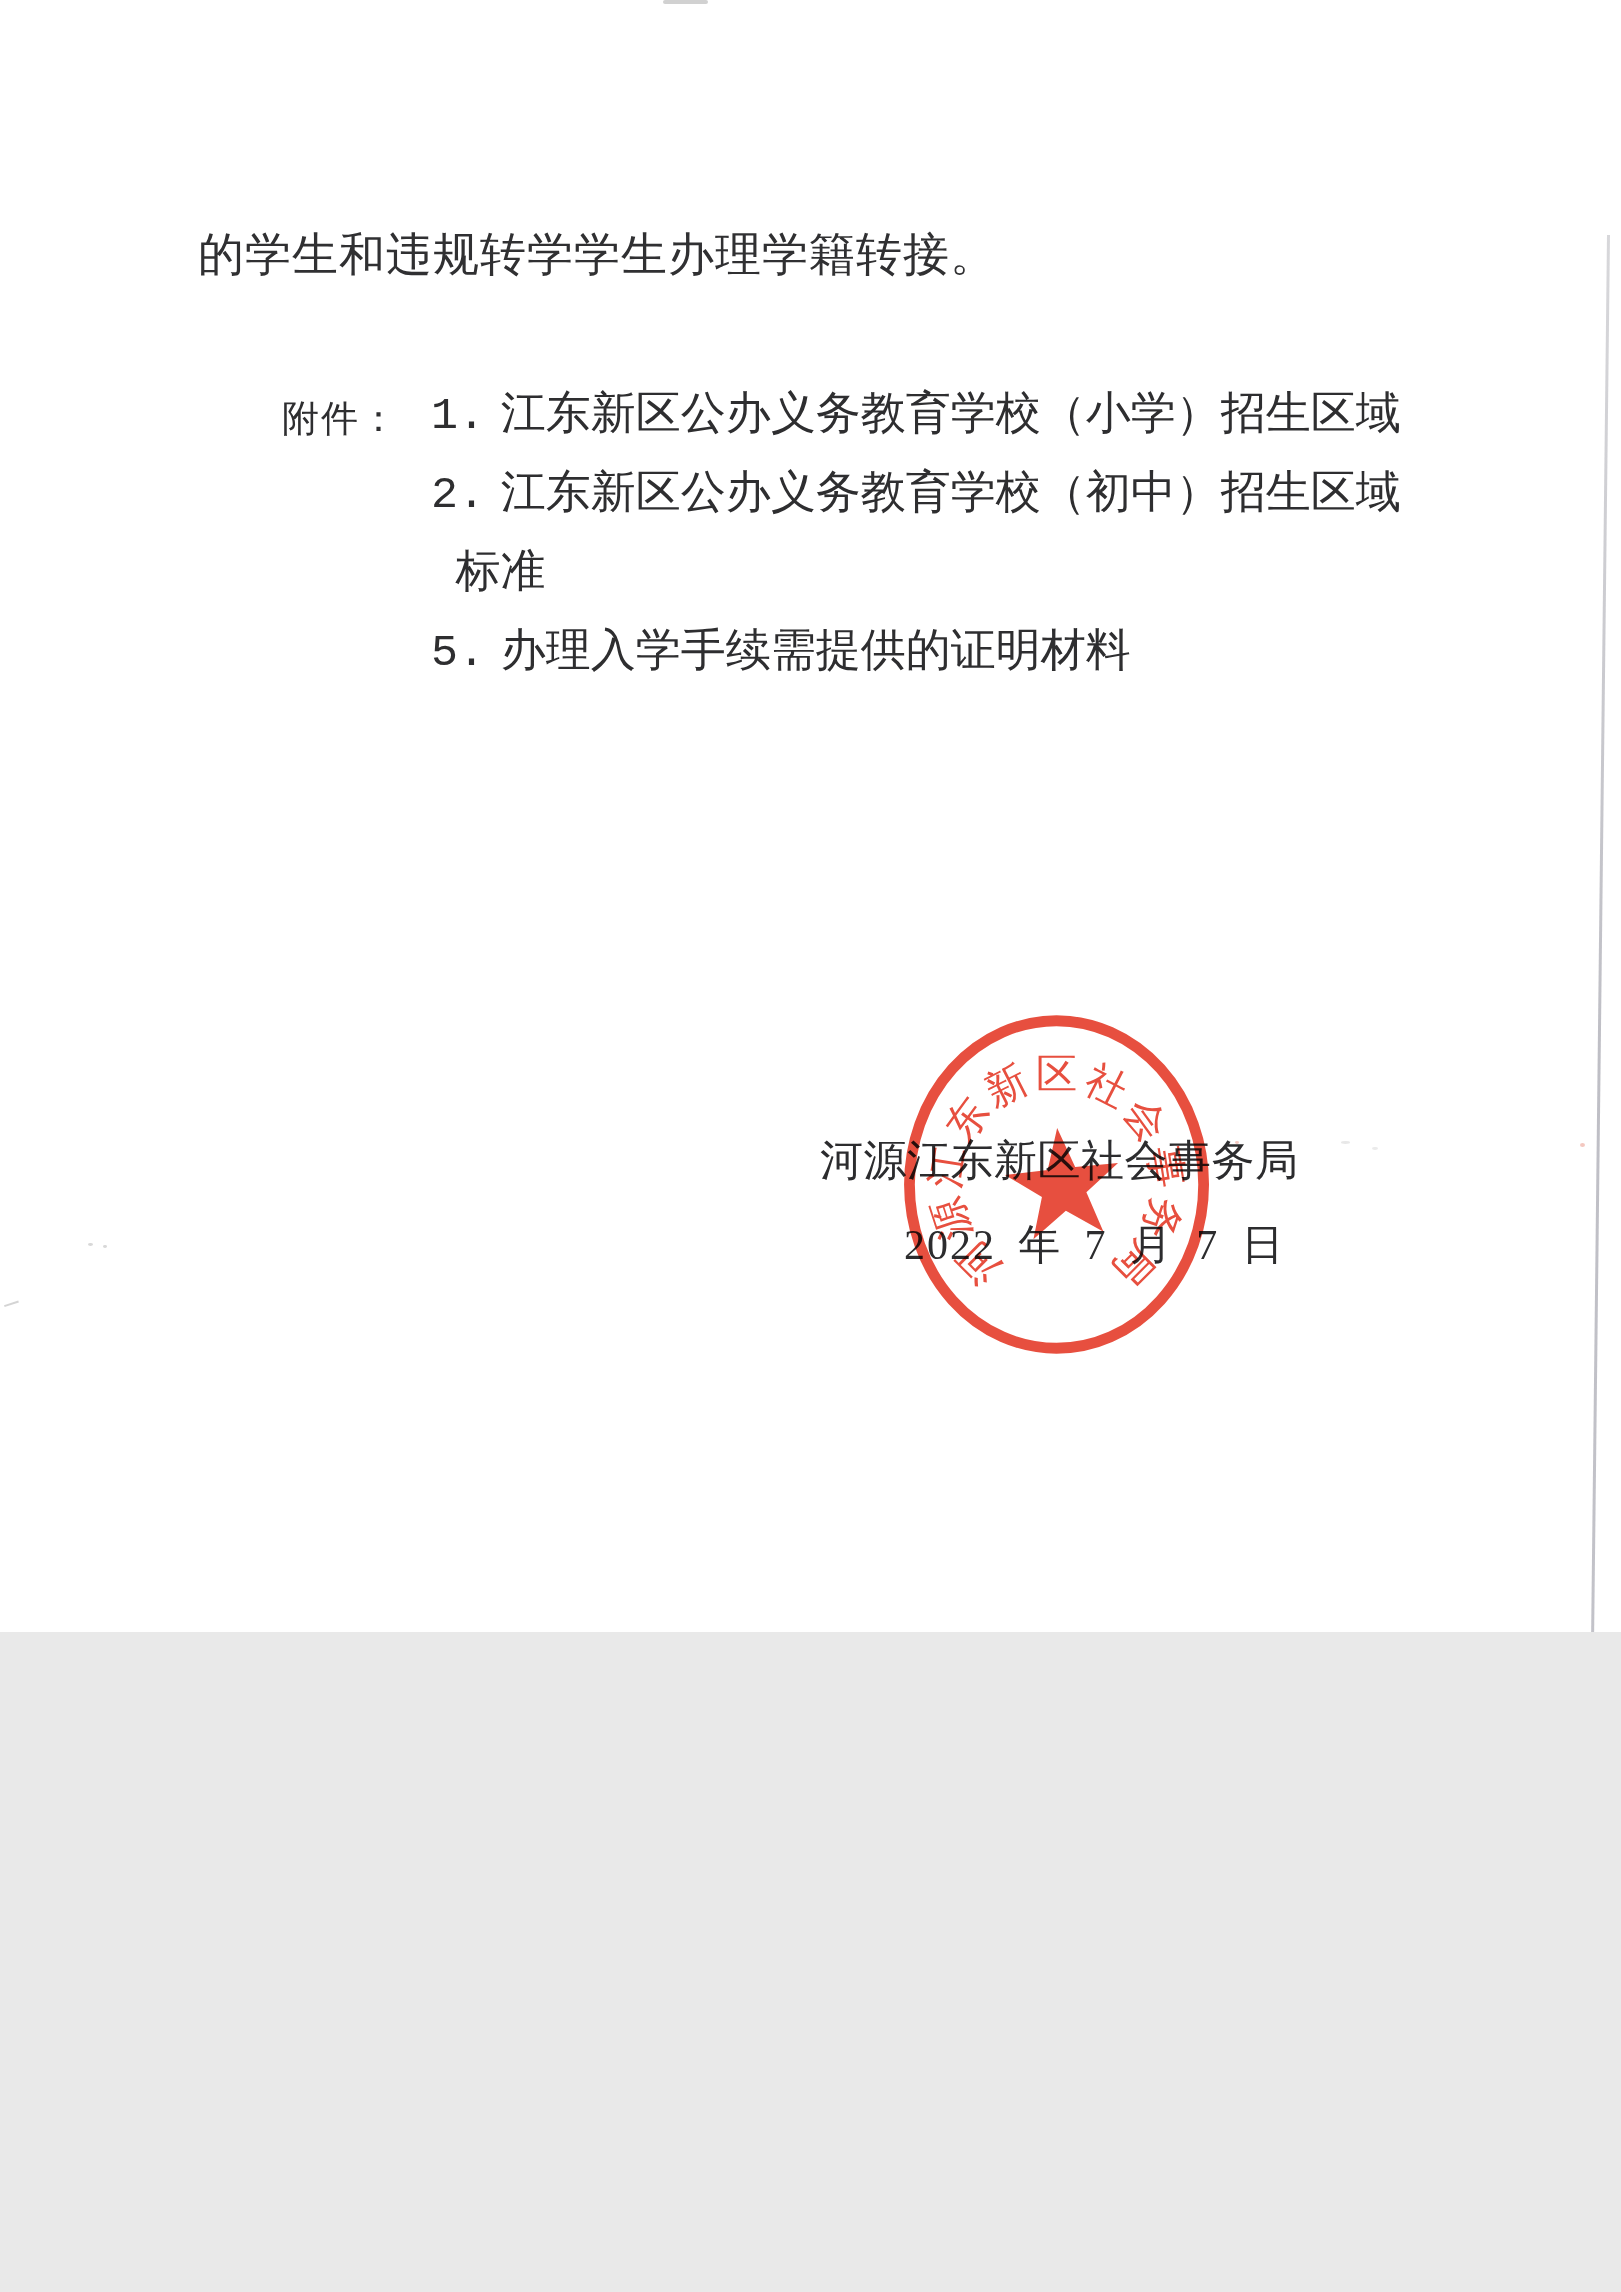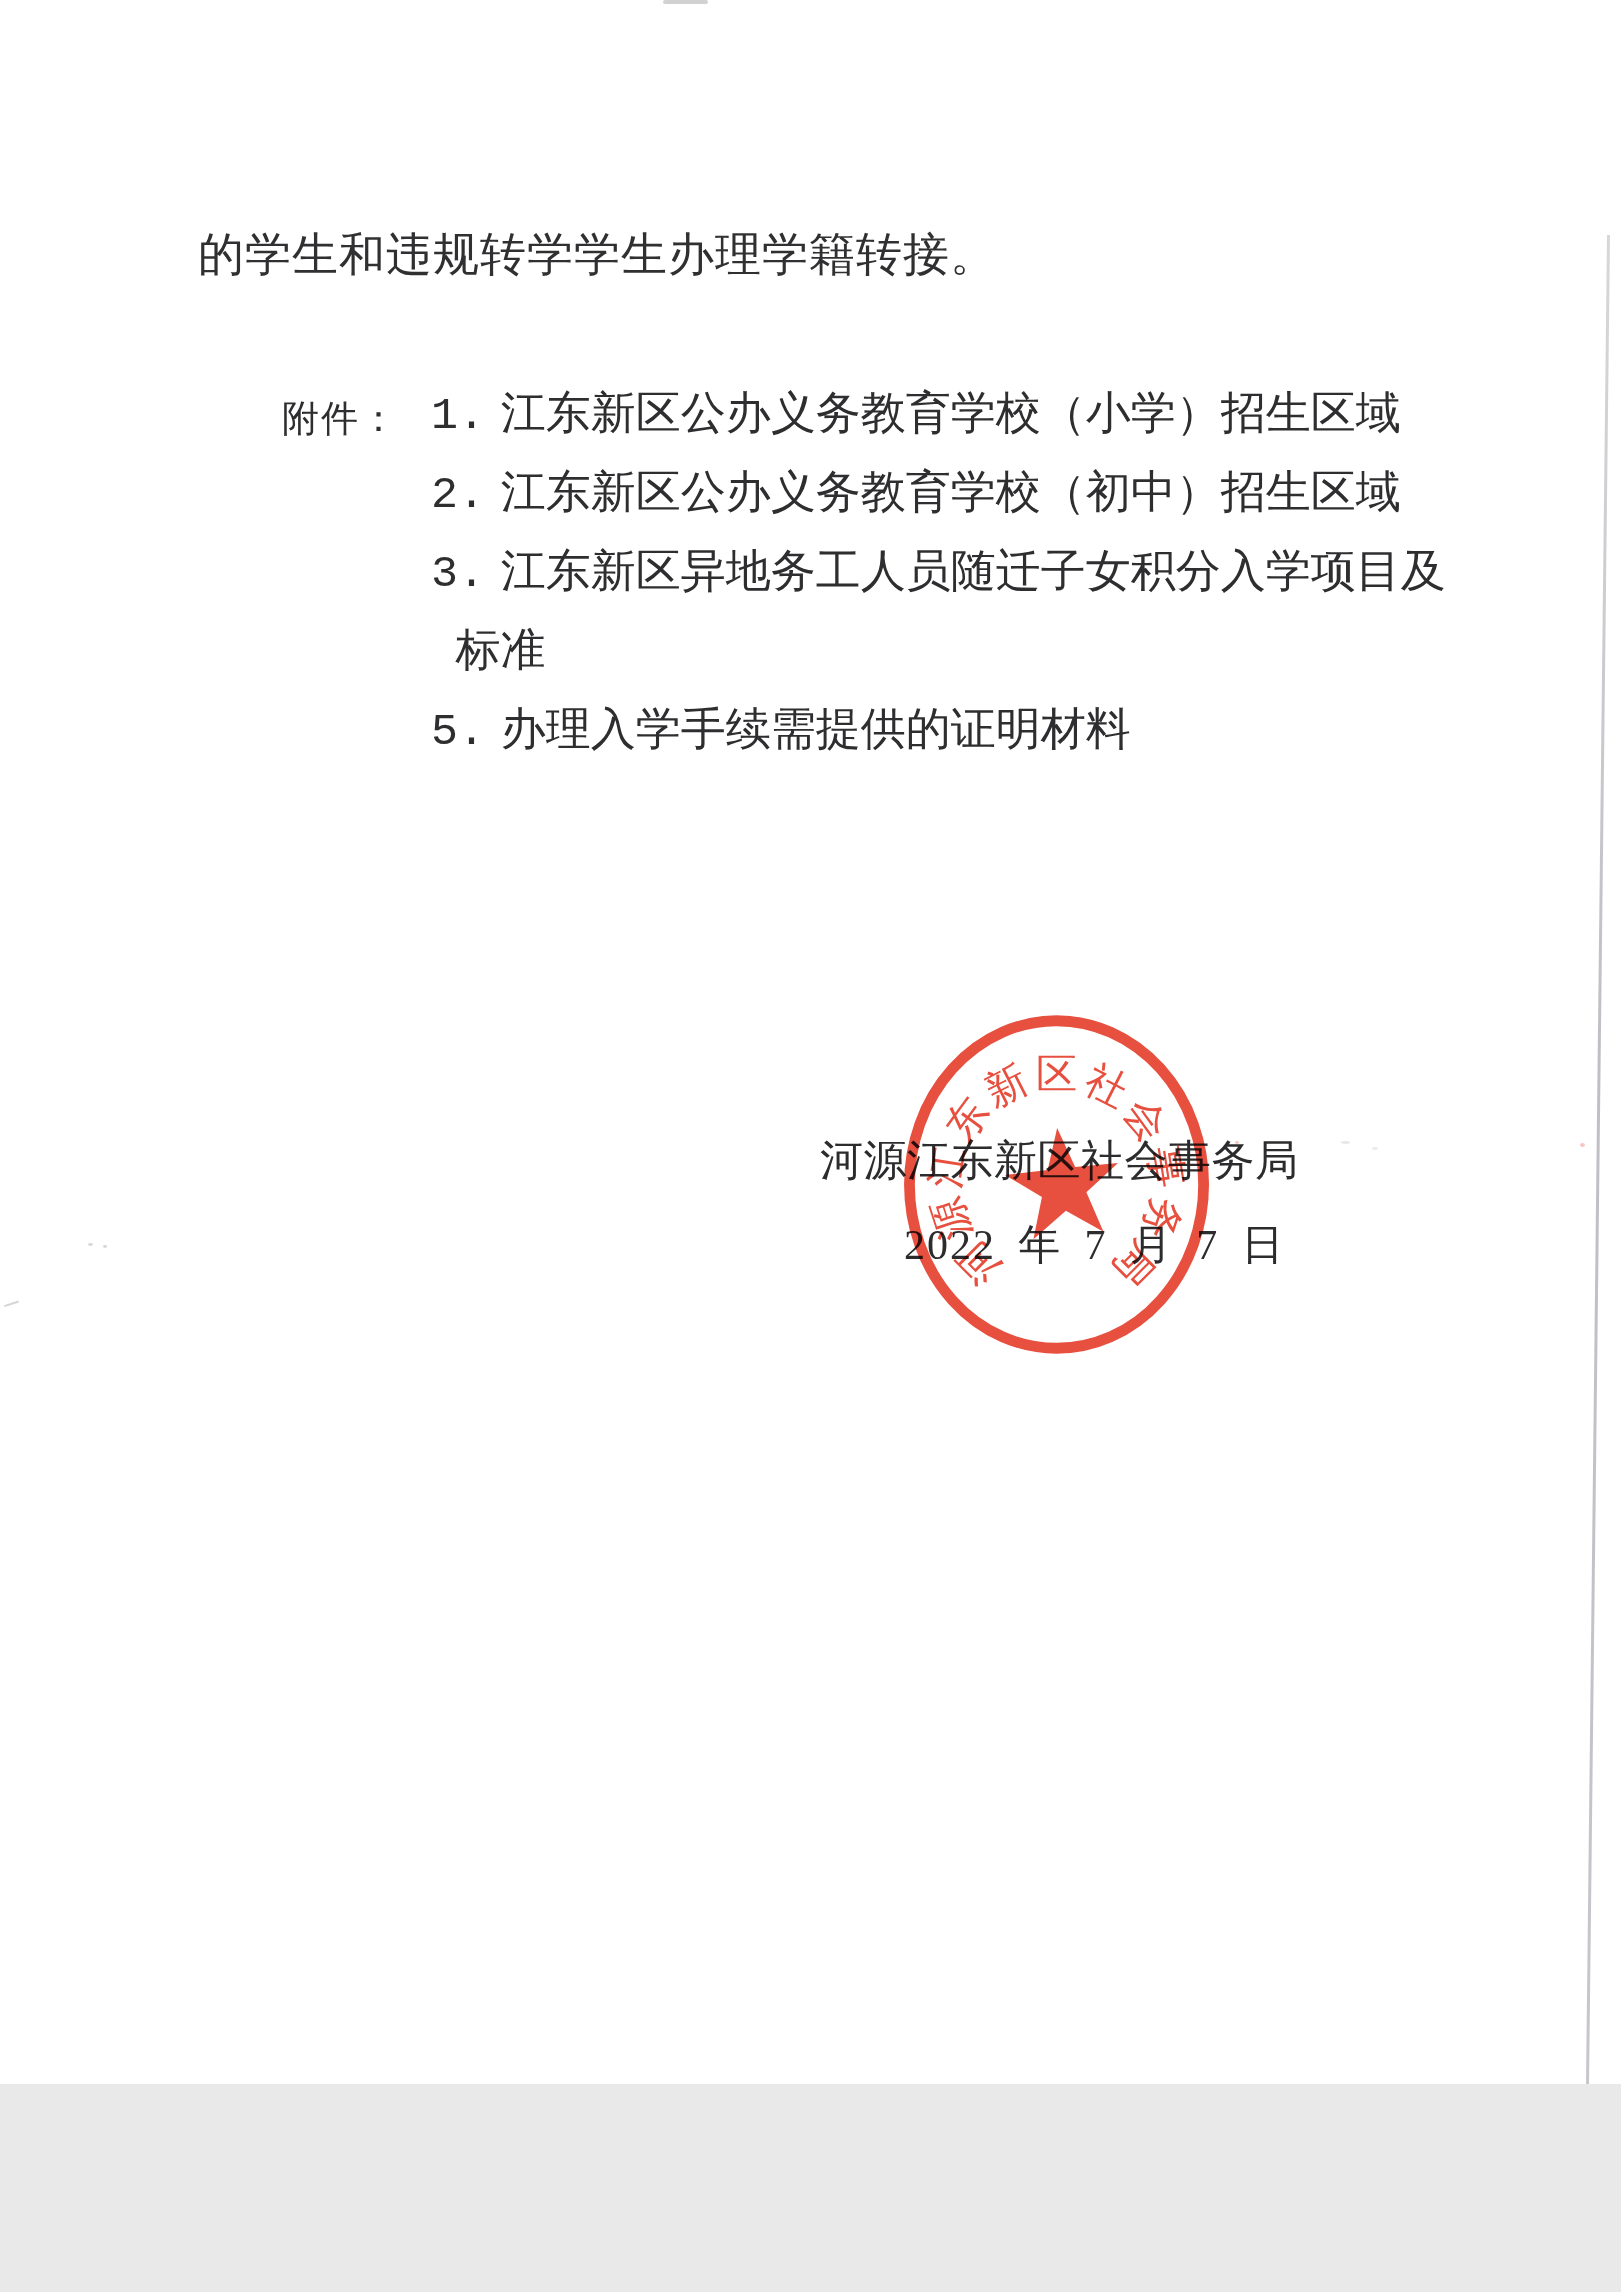--- a/index.html
+++ b/index.html
@@ -1,18 +1,18 @@
 <!DOCTYPE html>
 <html><head>
 <meta charset="utf-8">
 <style>
   html,body{margin:0;padding:0;background:#e9e9e9;}
   .page{
     position:relative;
-    width:1621px;height:2084px;
+    width:1621px;height:1632px;
     margin:0 auto;
     background:#ffffff;
     overflow:hidden;
     font-family:"Liberation Serif","DejaVu Serif",serif;
     color:#2f2f31;
   }
   
   .para{
     position:absolute;left:198px;top:227px;margin:0;
     font-size:46px;line-height:1.2;letter-spacing:1px;
@@ -93,21 +93,20 @@
 <body>
 
 <div class="page">
 
   <p class="para">的学生和违规转学学生办理学籍转接。</p>
 
   <div class="attach-label">附件：</div>
   <div id="attach-items">
       <div class="a-line"><span class="a-num">1.</span><span>江东新区公办义务教育学校（小学）招生区域</span></div>
       <div class="a-line"><span class="a-num">2.</span><span>江东新区公办义务教育学校（初中）招生区域</span></div>
-      <div class="a-line"><span class="a-num">3.</span><span>江东新区异地务工人员随迁子女积分入学项目及</span></div>
       <div class="a-line cont"><span>标准</span></div>
       <div class="a-line"><span class="a-num">5.</span><span>办理入学手续需提供的证明材料</span></div>
     </div>
 
   <div class="sig-org">河源江东新区社会事务局</div>
   <div class="sig-date">2022 年 7 月 7 日</div>
 
   <svg class="seal" viewBox="0 0 360 375">
     <ellipse class="ring" cx="178" cy="188" rx="150" ry="167" stroke="#e5402e"></ellipse>
     <polygon class="star" points="0,-61 14.1,-19.4 58,-18.9 22.8,7.4 35.9,49.3 0,24 -35.9,49.3 -22.8,7.4 -58,-18.9 -14.1,-19.4" transform="translate(185,191) rotate(-6)" fill="#e5402e"></polygon>

